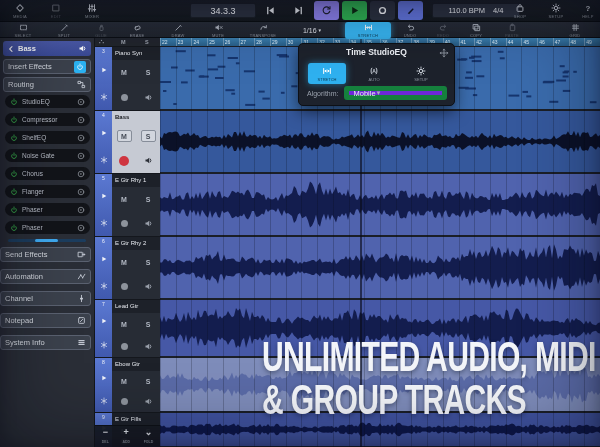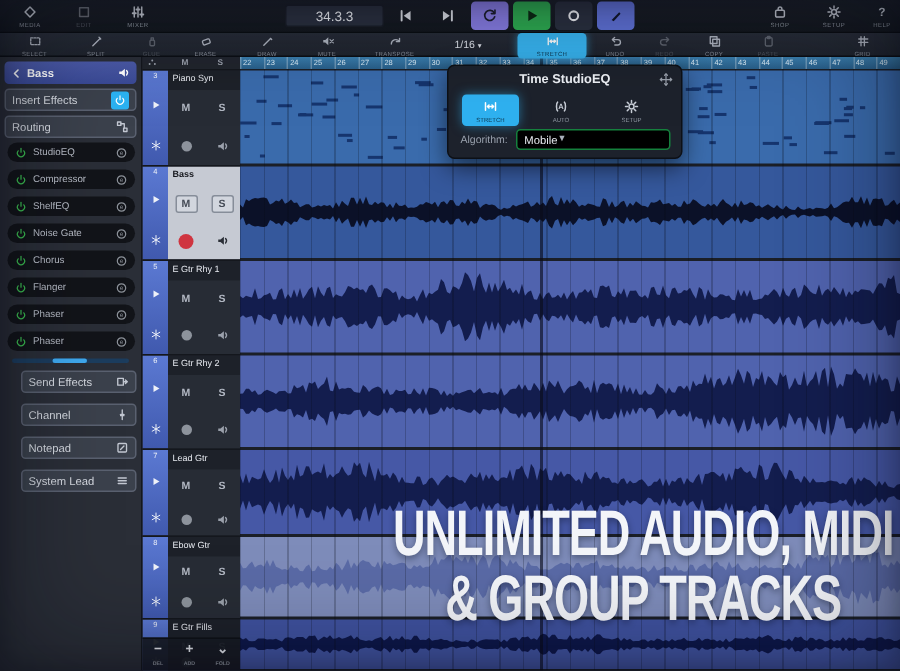--- a/index.html
+++ b/index.html
@@ -49,21 +49,21 @@
   .row-plain{background:#3b414c;border:1px solid #5a6170;color:#d6dae1}
   .row-plain .ric{color:#c3c8d2}
   .row-active-ic{background:#2bb3f3;border-radius:2px;width:12px;height:12px;display:flex;
        align-items:center;justify-content:center;color:#fff}
   .fx{margin:0 4px 5px 5px;height:13px;background:#121419;border-radius:7px;display:flex;
        align-items:center;gap:4px;padding:0 5px;font-size:6.5px;color:#b9bec8}
   .fx .pw{color:#3dc252;display:flex}
   .fx .ec{margin-left:auto;color:#8b9098;display:flex}
   #fx-scroll{margin:2px 8px 5px 8px;height:3px;background:#1c3d5e;border-radius:2px;position:relative}
   #fx-scroll .hd{position:absolute;left:34%;width:30%;height:3px;background:#3fa9ef;border-radius:2px}
-  .bot-row{margin:0 3px 7px 14px;height:15px}
+  .bot-row{margin:0 3px 7px 0;height:15px}
 
   
   #tracklist{position:absolute;left:95px;top:38px;width:65px;bottom:0;background:#21252d;z-index:20}
   #tl-head{position:absolute;left:0;top:0;width:65px;height:8px;color:#9aa0ab;font-size:5.5px;font-weight:bold}
   #tl-head .hicon{position:absolute;left:3px;top:0}
   #tl-head .hm{position:absolute;left:26px;top:0;line-height:8px}
   #tl-head .hs{position:absolute;left:50px;top:0;line-height:8px}
   .trk{position:absolute;left:0;width:65px;border-top:1px solid #14171d;display:flex;overflow:hidden}
   .trk .strip{width:17px;background:linear-gradient(#5b79d2,#4059ae);display:flex;flex-direction:column;
        align-items:center;color:#eef1f8}
@@ -105,26 +105,26 @@
        border:1px solid #0d1016;border-radius:5px;box-shadow:0 6px 16px rgba(0,0,0,.55);z-index:70}
   #popup-title{height:14px;text-align:center;font-size:8.5px;color:#eef1f6;line-height:16px;font-weight:bold}
   #popup-handle{position:absolute;right:5px;top:4px;color:#9aa1ac}
   .mode{position:absolute;top:19px;width:38px;height:21px;display:flex;flex-direction:column;
        align-items:center;justify-content:center;color:#c7cdd6;border-radius:3px}
   .mode .lb{font-size:4px;margin-top:1px;color:#8f96a1;text-transform:uppercase}
   .mode.on{background:#2fb1f0;color:#fff;box-shadow:0 0 7px rgba(47,177,240,.55)}
   .mode.on .lb{color:#0e3850}
   #algo-row{position:absolute;left:8px;right:7px;bottom:5px;display:flex;align-items:center;gap:5px}
   #algo-label{font-size:7px;color:#99a1ad}
-  #algo-select{flex:1;height:14px;background:#000000;border:1px solid #15803d;border-radius:3px;
+  #algo-select{flex:1;height:14px;background:#6d28d9;border:5px solid #15803d;border-radius:3px;
        display:flex;align-items:center;padding:0 5px;font-size:7.5px;color:#e8ebf1}
   #algo-caret{font-size:6px;color:#aab1bc}
 
   
-  #overlay{position:absolute;right:4px;top:335px;z-index:40;text-align:center;color:#f3f5f9;
+  #overlay{position:absolute;right:4px;top:335px;z-index:40;text-align:left;color:#f3f5f9;
        font-weight:bold;text-shadow:0 2px 6px rgba(8,12,26,.4)}
   .ol-line{font-size:43px;line-height:43px;transform:scaleX(.70);transform-origin:100% 50%;
        letter-spacing:-1px;white-space:nowrap}
 
   #vignette{position:absolute;inset:0;z-index:90;pointer-events:none;
        box-shadow:inset 0 0 70px rgba(5,8,18,.5), inset 0 0 16px rgba(5,8,18,.28)}
 </style>
 </head>
 <body>
 
@@ -199,20 +199,24 @@
           </span>
         </div>
         <div class="tbtn t-pen" style="left: 398px;">
           <span class="ic">
             <svg viewBox="0 0 12 12" width="11" height="11" fill="none" stroke="currentColor" stroke-width="1.2" stroke-linecap="round" stroke-linejoin="round">
               <path d="M3 9l5.5-5.5 1 1L4.5 10z" fill="currentColor" stroke="none"></path>
             </svg>
           </span>
         </div>
       </div>
+    <div id="tempo-box">
+      <span>110.0 BPM</span>
+      <span>4/4</span>
+    </div>
     <div id="tb1-right">
         <div class="tb1-btn" style="left: 504px;">
           <span class="ic">
             <svg viewBox="0 0 12 12" width="10" height="10" fill="none" stroke="currentColor" stroke-width="1.2" stroke-linecap="round" stroke-linejoin="round">
               <rect x="2.5" y="4.5" width="7" height="5.5" rx="1"></rect>
               <path d="M4.5 4.5v-1a1.5 1.5 0 0 1 3 0v1"></path>
             </svg>
           </span>
           <span class="lb">SHOP</span>
         </div>
@@ -523,39 +527,49 @@
         <div class="insp-row row-plain bot-row">
           <span>Send Effects</span>
           <span class="ric ic">
             <svg viewBox="0 0 12 12" width="9" height="9" fill="none" stroke="currentColor" stroke-width="1.2" stroke-linecap="round" stroke-linejoin="round">
               <rect x="2" y="3" width="5" height="6"></rect>
               <path d="M7.5 6h3M8.8 4.4L10.5 6 8.8 7.6"></path>
             </svg>
           </span>
         </div>
         <div class="insp-row row-plain bot-row">
+          <span>Automation</span>
+          <span class="ric ic">
+            <svg viewBox="0 0 12 12" width="9" height="9" fill="none" stroke="currentColor" stroke-width="1.2" stroke-linecap="round" stroke-linejoin="round">
+              <path d="M1.8 9L5 4l2.5 3.5L10.5 3"></path>
+              <circle cx="5" cy="4" r="1" fill="currentColor" stroke="none"></circle>
+              <circle cx="7.5" cy="7.5" r="1" fill="currentColor" stroke="none"></circle>
+            </svg>
+          </span>
+        </div>
+        <div class="insp-row row-plain bot-row">
           <span>Channel</span>
           <span class="ric ic">
             <svg viewBox="0 0 12 12" width="9" height="9" fill="none" stroke="currentColor" stroke-width="1.2" stroke-linecap="round" stroke-linejoin="round">
               <path d="M6 1.8v8.4"></path>
               <rect x="4" y="5" width="4" height="2.4" rx=".6" fill="currentColor" stroke="none"></rect>
             </svg>
           </span>
         </div>
         <div class="insp-row row-plain bot-row">
           <span>Notepad</span>
           <span class="ric ic">
             <svg viewBox="0 0 12 12" width="9" height="9" fill="none" stroke="currentColor" stroke-width="1.2" stroke-linecap="round" stroke-linejoin="round">
               <rect x="2.2" y="2.2" width="7.6" height="7.6" rx="1"></rect>
               <path d="M4.5 7.5l3-3"></path>
             </svg>
           </span>
         </div>
         <div class="insp-row row-plain bot-row">
-          <span>System Lead</span>
+          <span>System Info</span>
           <span class="ric ic">
             <svg viewBox="0 0 12 12" width="9" height="9" fill="none" stroke="currentColor" stroke-width="1.2" stroke-linecap="round" stroke-linejoin="round">
               <path d="M2.5 3.5h7M2.5 6h7M2.5 8.5h7" stroke-width="1.4"></path>
             </svg>
           </span>
         </div>
       </div>
   </aside>
 
   <div id="tracklist">

